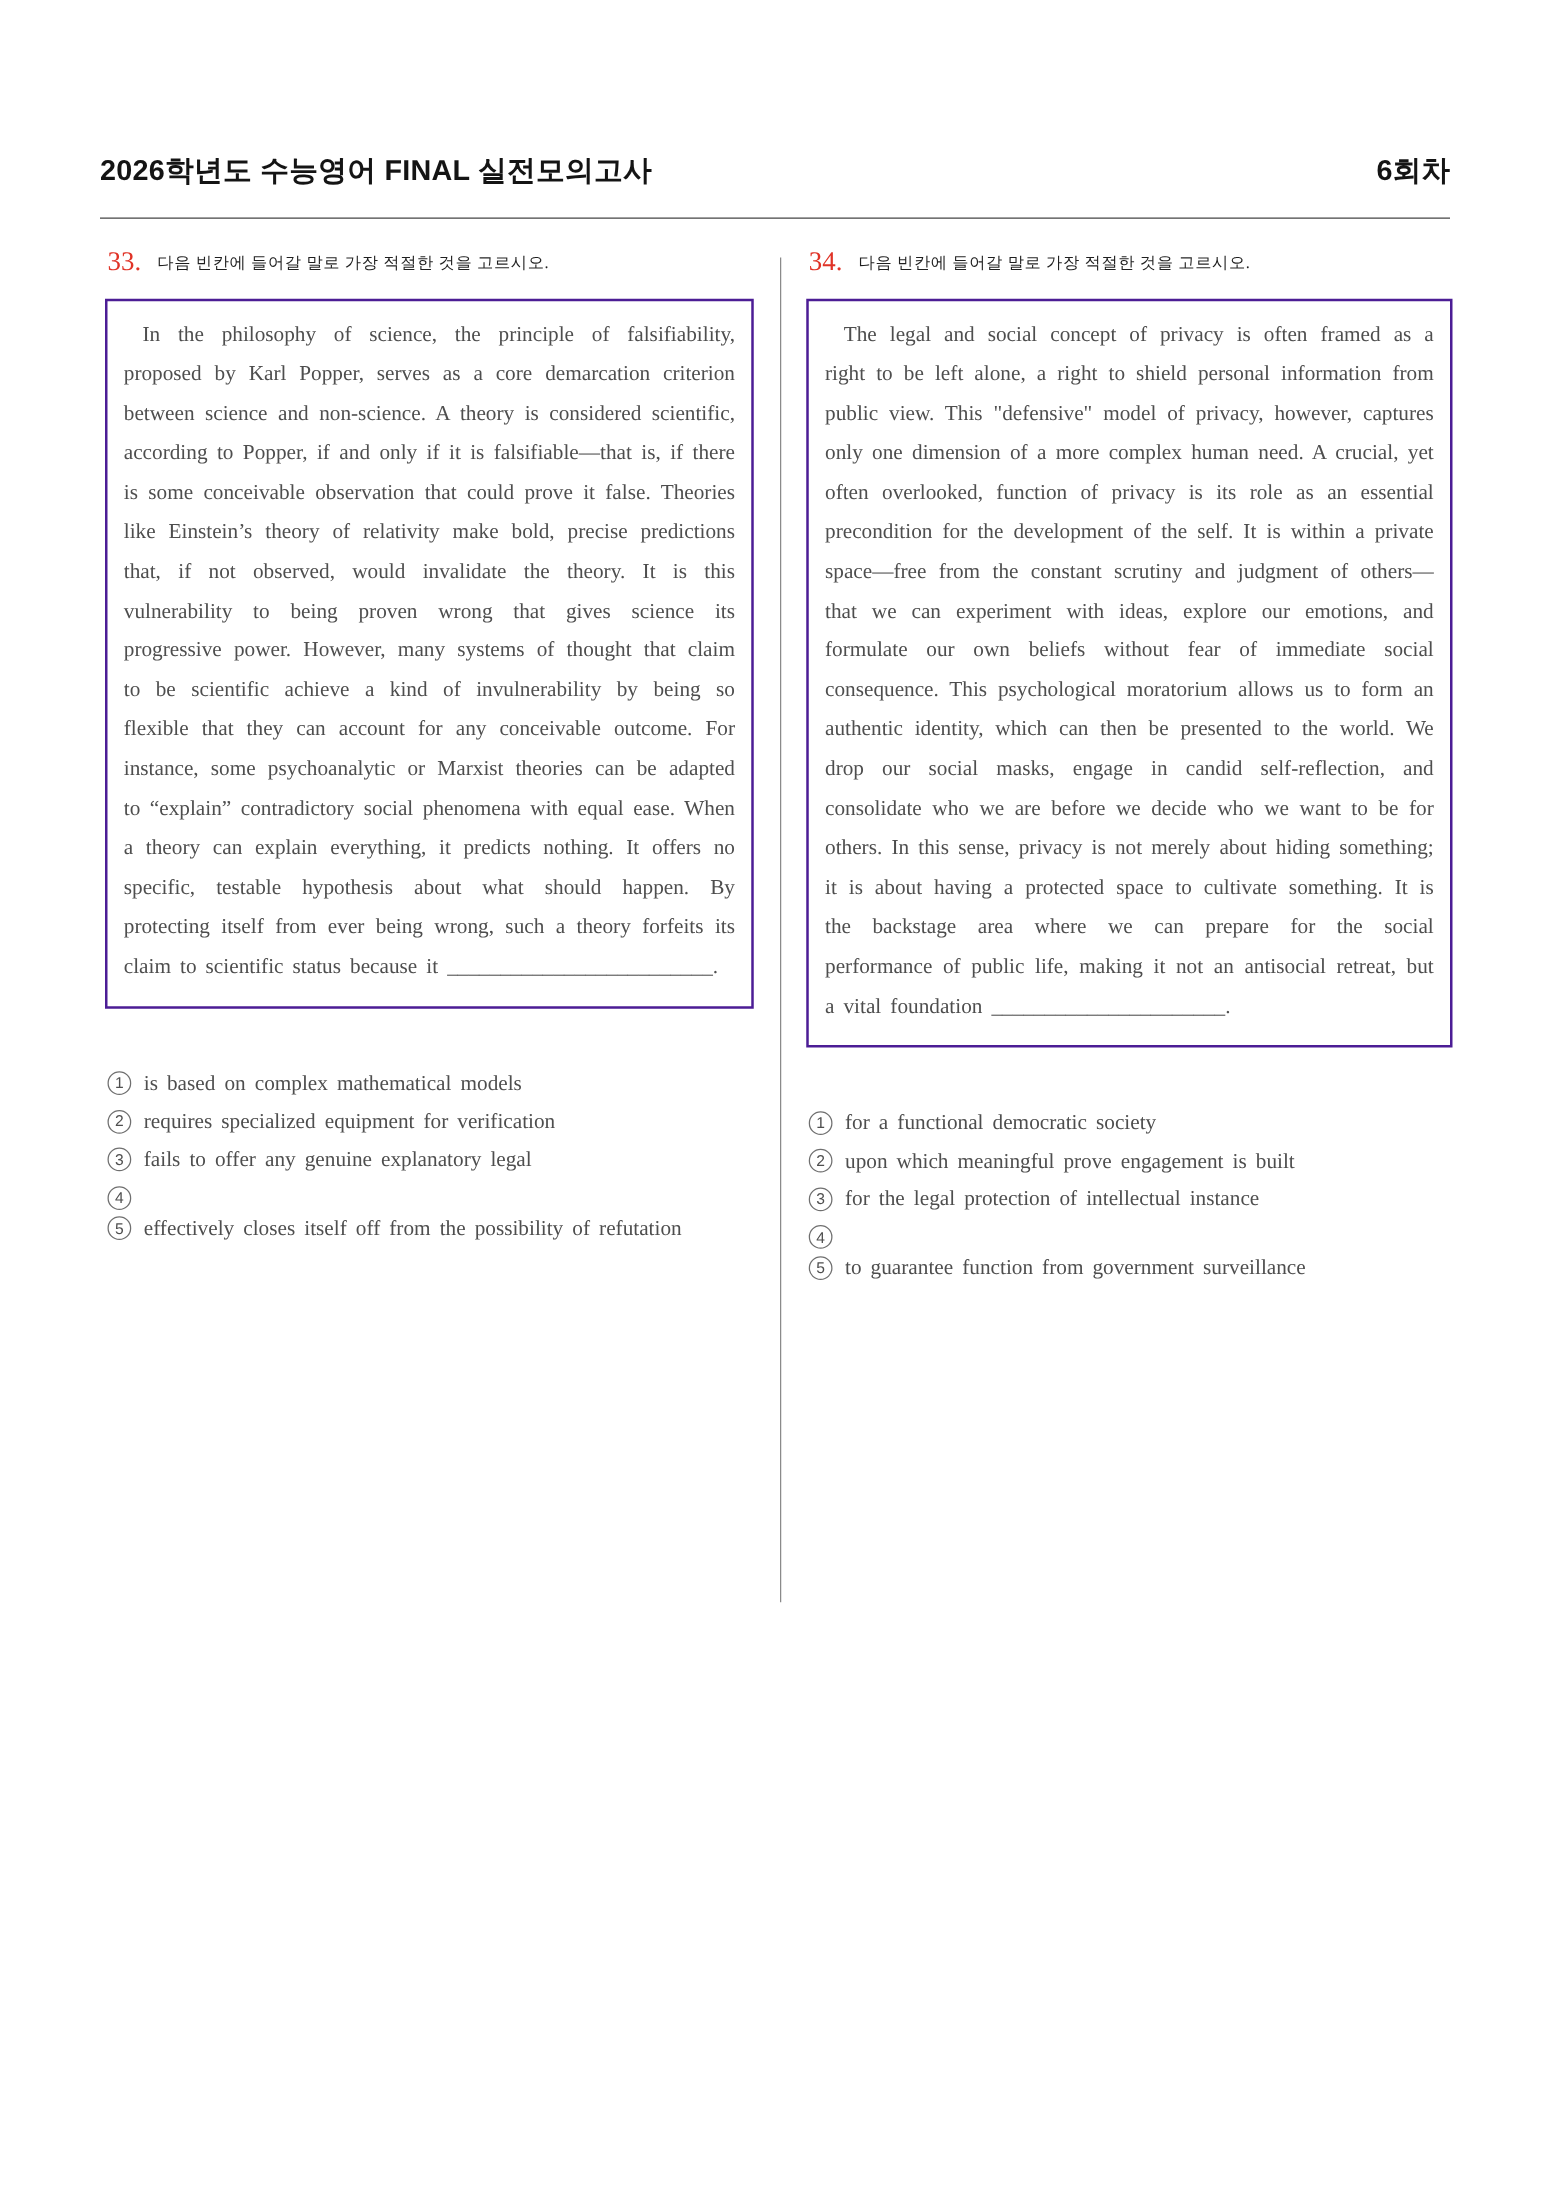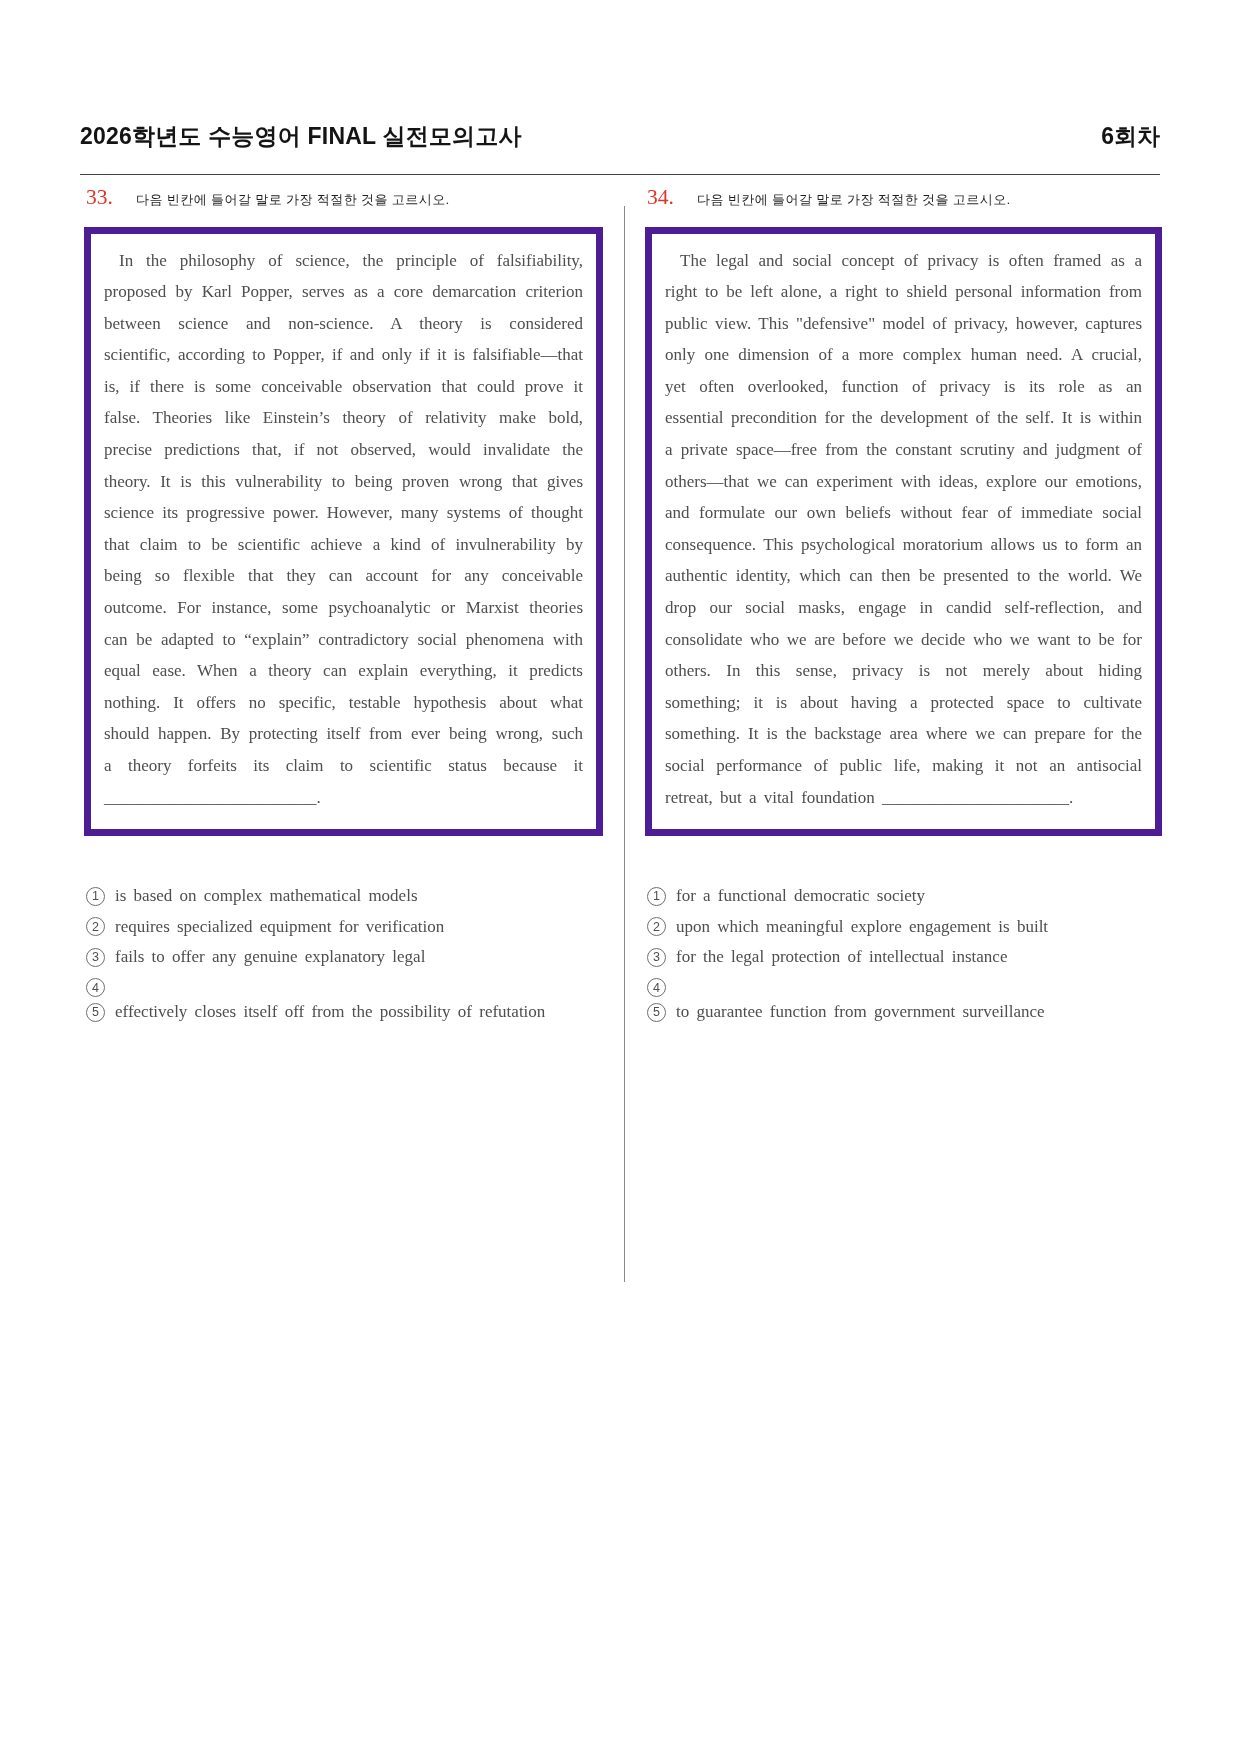--- a/index.html
+++ b/index.html
@@ -29,31 +29,31 @@
   .col-divider {
     position:absolute; left:624px; top:206px;
     width:1px; height:1364px; background:#8a8a8a;
   }
   
   .column { position:absolute; top:187px; }
   .col-left  { left:84px;  width:519px; }
   .col-right { left:645px; width:517px; }
 
   .q-header {
-    display:flex; align-items:flex-end; gap:23px;
-    margin:0 2px 18px 2px; white-space:nowrap;
+    display:flex; align-items:center; gap:13px;
+    margin:12px 2px 18px 2px; white-space:nowrap;
   }
   .q-num {
     color:#e03327; font-size:21.5px; line-height:1;
   }
   .q-instruction {
     font-size:13px; color:#1f1f1f; letter-spacing:0.5px;
   }
   .passage-box {
-    border:7px solid #4c1d95;
+    border:2px solid #4c1d95;
     padding:11px 13px 16px 13px;
     background:#ffffff;
   }
   .passage {
     margin:0;
     font-size:17px; line-height:31.6px; color:#4e4e4e;
     text-align:justify; text-indent:15px;
     word-spacing:3px;
   }
   .blank { word-spacing:0; letter-spacing:0; white-space:nowrap; }
@@ -130,21 +130,21 @@
     <div class="passage-box">
       <p class="passage"><span>The legal and social concept of privacy is often framed as a right to be left alone, a right to shield personal information from public view. This "defensive" model of privacy, however, captures only one dimension of a more complex human need. A crucial, yet often overlooked, function of privacy is its role as an essential precondition for the development of the self. It is within a private space—free from the constant scrutiny and judgment of others—that we can experiment with ideas, explore our emotions, and formulate our own beliefs without fear of immediate social consequence. This psychological moratorium allows us to form an authentic identity, which can then be presented to the world. We drop our social masks, engage in candid self-reflection, and consolidate who we are before we decide who we want to be for others. In this sense, privacy is not merely about hiding something; it is about having a protected space to cultivate something. It is the backstage area where we can prepare for the social performance of public life, making it not an antisocial retreat, but a vital foundation</span> <span class="blank">______________________</span><span>.</span></p>
     </div>
     <ul class="options">
       <li class="option">
         <span class="circ">1</span>
         <span class="opt-text">for a functional democratic society</span>
       </li>
       <li class="option">
         <span class="circ">2</span>
-        <span class="opt-text">upon which meaningful explore engagement is built</span>
+        <span class="opt-text">upon which meaningful prove engagement is built</span>
       </li>
       <li class="option">
         <span class="circ">3</span>
         <span class="opt-text">for the legal protection of intellectual instance</span>
       </li>
       <li class="option">
         <span class="circ">4</span>
       </li>
       <li class="option">
         <span class="circ">5</span>

